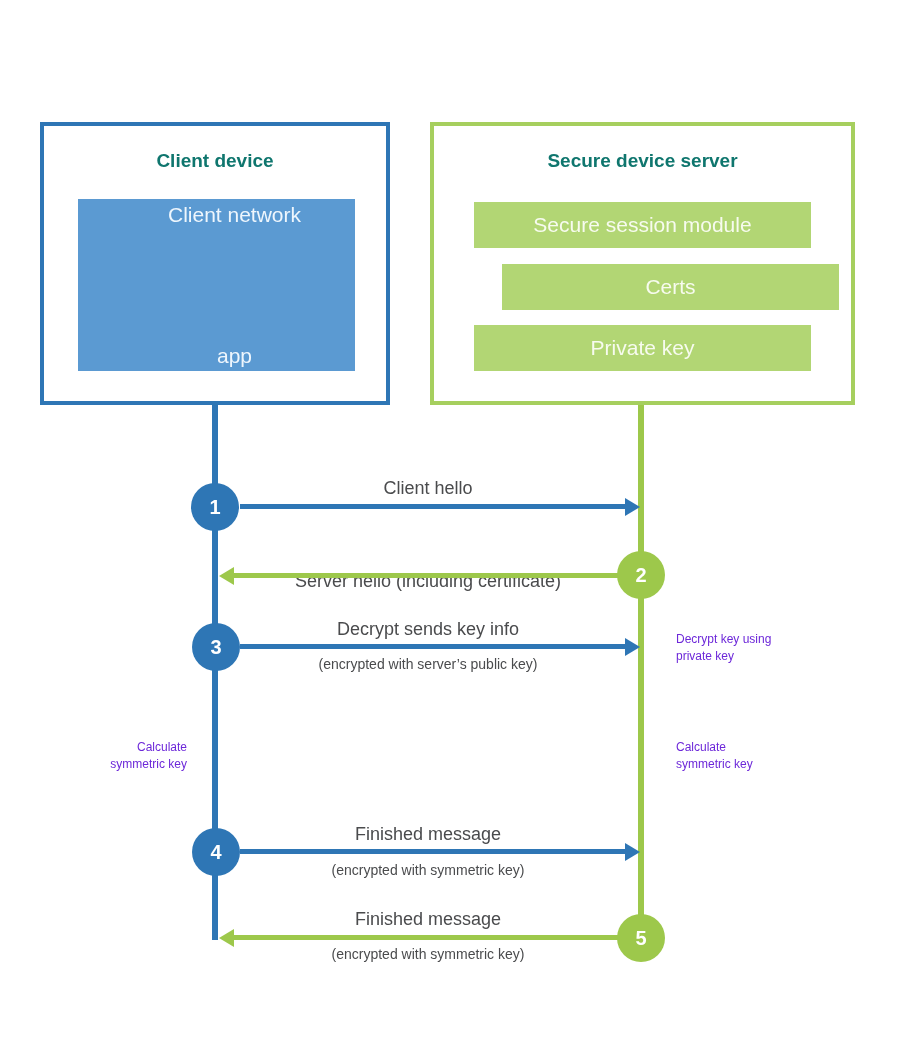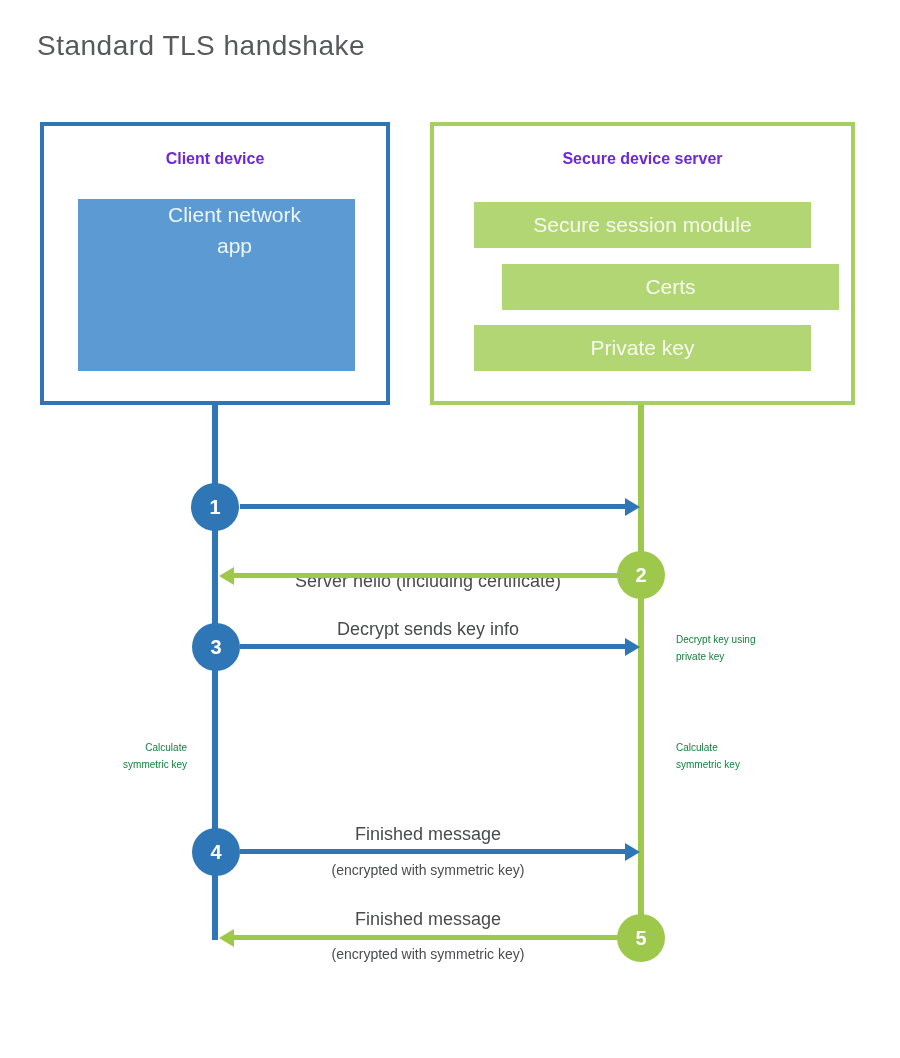--- a/index.html
+++ b/index.html
@@ -4,24 +4,24 @@
 <style>
   * { margin:0; padding:0; box-sizing:border-box; }
   body { background:#ffffff; font-family:"Liberation Sans", sans-serif; }
   #canvas { position:relative; width:900px; height:1058px; background:#ffffff; overflow:hidden; }
 
   .page-title { position:absolute; left:37px; top:30px; font-size:28px; font-weight:300; color:#58595b; letter-spacing:0.5px; }
 
   .entity-box { position:absolute; top:122px; height:283px; background:#ffffff; }
   .entity-box.client { left:40px; width:350px; border:4px solid #2e76b5; }
   .entity-box.server { left:430px; width:425px; border:4px solid #a6cf5e; }
-  .entity-title { margin-top:24px; text-align:center; font-size:16px; font-weight:bold; color:#6d28d9; }
+  .entity-title { margin-top:24px; text-align:center; font-size:19px; font-weight:bold; color:#0f766e; }
 
   .client-app { position:absolute; left:78px; top:199px; width:277px; height:172px; background:#5b9ad2;
-                display:flex; flex-direction:column; align-items:center; justify-content:flex-start;
+                display:flex; flex-direction:column; align-items:center; justify-content:space-between;
                 color:#eef6fd; font-size:21px; line-height:31px;padding-left:36px; }
 
   .module-bar { position:absolute; left:474px; width:337px; height:46px; background:#b2d674;
                 display:flex; align-items:center; justify-content:center; color:#f7fbef; font-size:21px; }
 
   .vline { position:absolute; width:6px; }
   .vline.blue { background:#2e76b5; }
   .vline.green { background:#9dc84b; }
 
   .hline { position:absolute; height:5px; }
@@ -34,58 +34,59 @@
 
   .step-circle { position:absolute; width:48px; height:48px; border-radius:50%;
                  display:flex; align-items:center; justify-content:center;
                  color:#ffffff; font-size:20px; font-weight:bold; }
   .step-circle.blue { background:#2e76b5; }
   .step-circle.green { background:#9dc84b; }
 
   .msg-label { position:absolute; left:215px; width:426px; text-align:center; font-size:18px; color:#4a4b4d; }
   .msg-sublabel { position:absolute; left:215px; width:426px; text-align:center; font-size:14px; color:#4a4b4d; }
 
-  .side-note { position:absolute; font-size:10px; line-height:17px; color:#15803d; }
+  .side-note { position:absolute; font-size:12px; line-height:17px; color:#6d28d9; }
   .side-note.right-align { text-align:right; }
 </style>
 </head>
 <body>
 
 <div id="canvas">
 
-  <div class="page-title">Standard TLS handshake</div>
 
   <div class="entity-box client">
     <div class="entity-title">Client device</div>
   </div>
   <div class="client-app">
     <span>Client network</span>
     <span>app</span>
   </div>
 
   <div class="entity-box server">
     <div class="entity-title">Secure device server</div>
   </div>
   <div class="module-bar" style="top:202px;">Secure session module</div>
   <div class="module-bar" style="top:264px;margin-left:28px;">Certs</div>
   <div class="module-bar" style="top:325px;">Private key</div>
 
   <div class="vline blue" style="left:212px; top:405px; height:535px;"></div>
   <div class="vline green" style="left:638px; top:405px; height:533px;"></div>
 
+  <div class="msg-label" style="top:478px;">Client hello</div>
   <div class="hline blue" style="left:240px; top:504px; width:385px;"></div>
   <div class="arrowhead right blue" style="left:625px; top:498px;"></div>
 
   <div class="msg-label" style="top:571px;">Server hello (including certificate)</div>
   <div class="hline green" style="left:234px; top:573px; width:384px;"></div>
   <div class="arrowhead left green" style="left:219px; top:567px;"></div>
 
   <div class="msg-label" style="top:619px;">Decrypt sends key info</div>
   <div class="hline blue" style="left:240px; top:644px; width:385px;"></div>
   <div class="arrowhead right blue" style="left:625px; top:638px;"></div>
+  <div class="msg-sublabel" style="top:656px;">(encrypted with server’s public key)</div>
 
   <div class="msg-label" style="top:824px;">Finished message</div>
   <div class="hline blue" style="left:240px; top:849px; width:385px;"></div>
   <div class="arrowhead right blue" style="left:625px; top:843px;"></div>
   <div class="msg-sublabel" style="top:862px;">(encrypted with symmetric key)</div>
 
   <div class="msg-label" style="top:909px;">Finished message</div>
   <div class="hline green" style="left:234px; top:935px; width:384px;"></div>
   <div class="arrowhead left green" style="left:219px; top:929px;"></div>
   <div class="msg-sublabel" style="top:946px;">(encrypted with symmetric key)</div>

